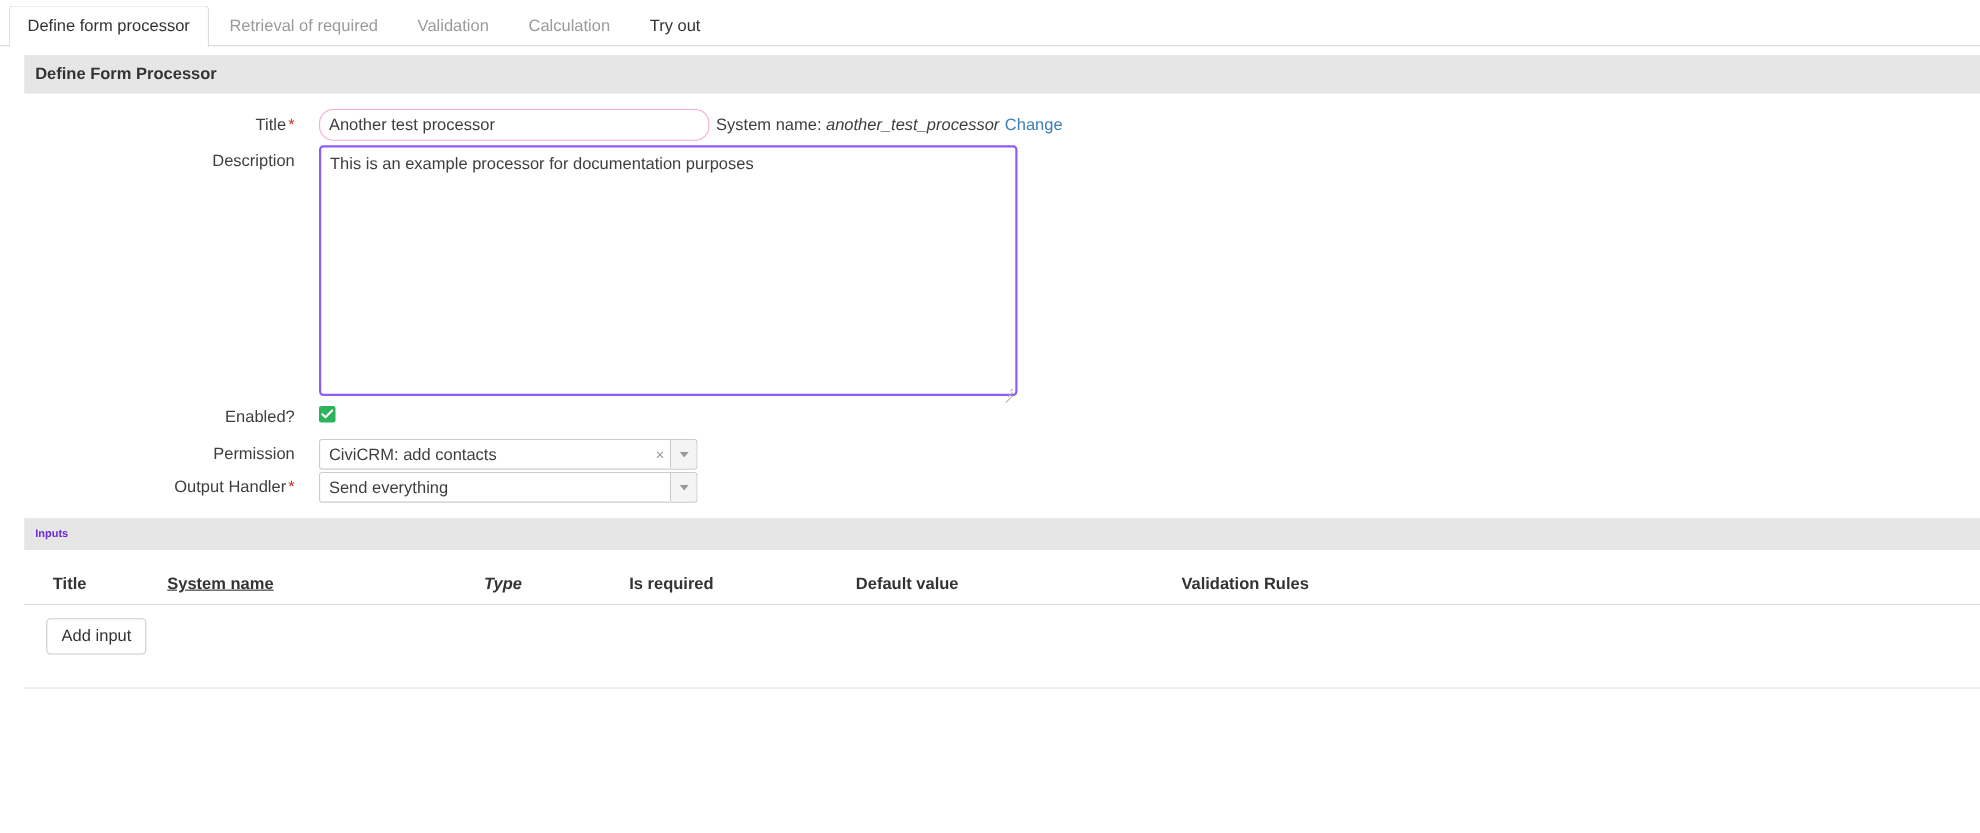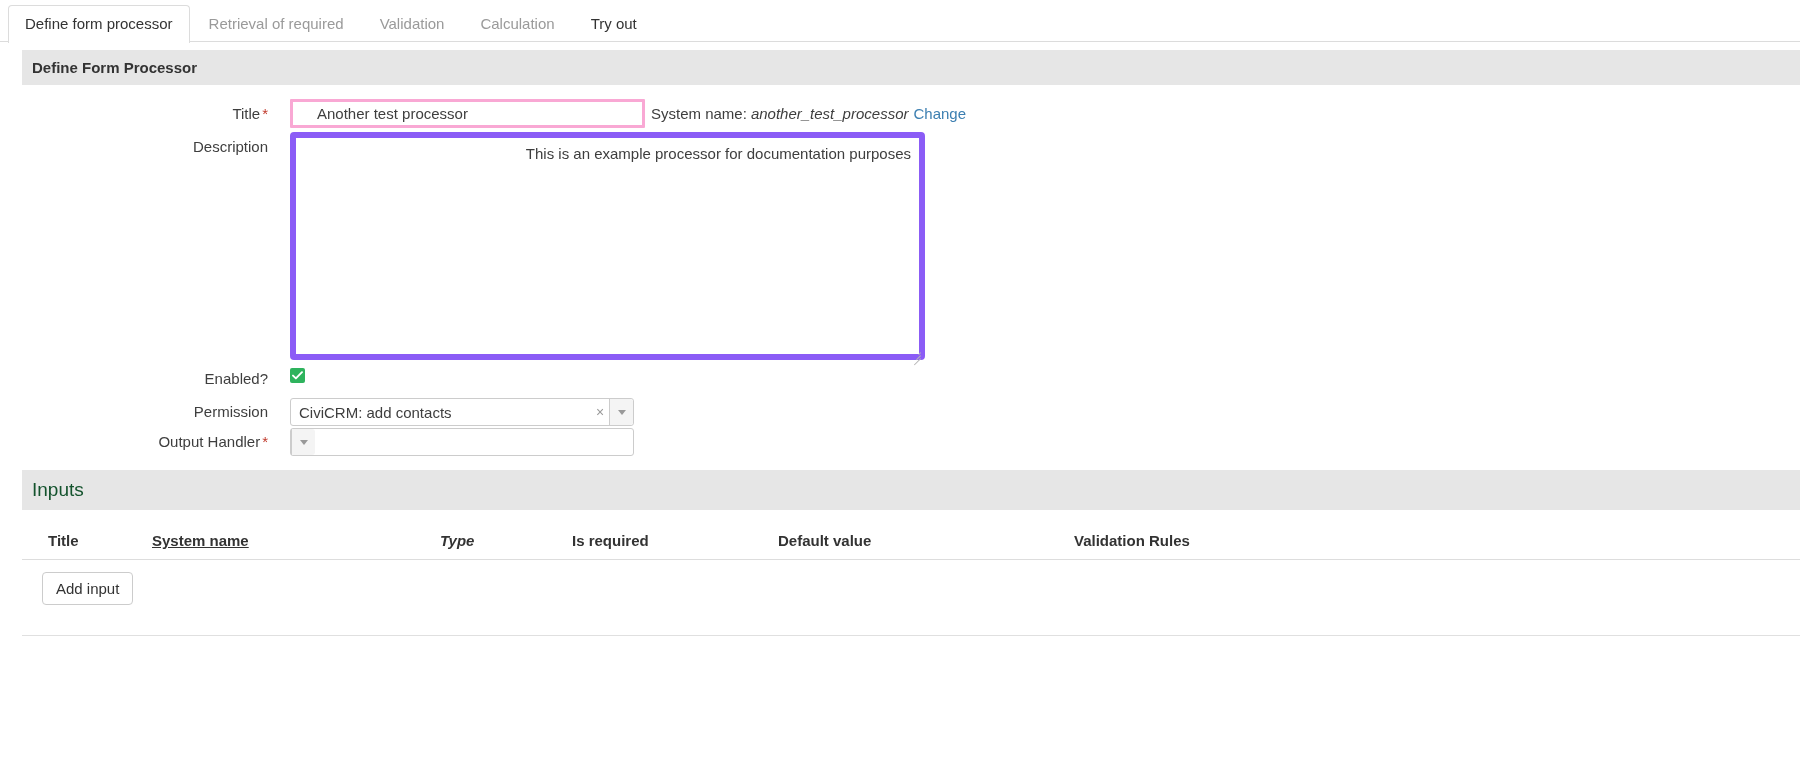--- a/index.html
+++ b/index.html
@@ -90,24 +90,24 @@
 
   .form-control-area {
     display: flex;
     align-items: flex-start;
   }
 
   input.text, textarea.text {
     font-family: "Liberation Sans", sans-serif;
     font-size: 15px;
     color: #3e3e3e;
-    border: 3px solid #f9a8d4;
-    border-radius: 1px;
-    background: #ffffff;
-    padding: 5px 24px;
+    border: 1px solid #f9a8d4;
+    border-radius: 13px;
+    background: #ffffff;
+    padding: 5px 8px;
     outline: none;
   }
   input.title-input {
     width: 355px;
     height: 29px;
     line-height: 19px;
   }
 
   .sysname {
     padding-top: 6px;
@@ -124,25 +124,24 @@
   .sysname a {
     color: #3c7fb1;
     text-decoration: none;
     margin-left: 5px;
   }
 
   textarea.desc {
     width: 635px;
     height: 228px;
     resize: none;
-    border: 6px solid #8b5cf6;
+    border: 2px solid #8b5cf6;
     border-radius: 4px;
     padding: 6px 8px;
     line-height: 19px;
-    text-align: right;
   }
   .desc-wrap { position: relative; }
   .desc-grip {
     position: absolute;
     right: 4px; bottom: 3px;
     width: 10px; height: 10px;
     pointer-events: none;
   }
   .desc-grip i {
     position: absolute;
@@ -213,23 +212,23 @@
 
   .row-permission { margin-bottom: 2px; }
   .row-permission .form-label,
   .row-output .form-label { padding-top: 4px; }
 
   
   .inputs-head {
     background: #e6e6e6;
     margin: 14px 0 0 22px;
     padding: 9px 0 9px 10px;
-    font-weight: normal;
-    font-size: 19px;
-    color: #14532d;
+    font-weight: bold;
+    font-size: 10px;
+    color: #6d28d9;
   }
 
   .table-wrap { padding: 0 0 0 22px; }
   table.inputs {
     width: 100%;
     border-collapse: collapse;
     margin-top: 22px;
   }
   table.inputs th {
     text-align: left;
@@ -350,20 +349,21 @@
         </div>
       </div>
     </div>
 
     <div class="form-row row-output">
       <div class="form-label">
         <span>Output Handler</span><span class="req">*</span>
       </div>
       <div class="form-control-area">
         <div class="sel2 sel-output">
+          <div class="sel2-text">Send everything</div>
           <div class="sel2-arrow">
               <span class="arrow-down"></span>
             </div>
         </div>
       </div>
     </div>
 
   </div>
 
   <div class="inputs-head">

